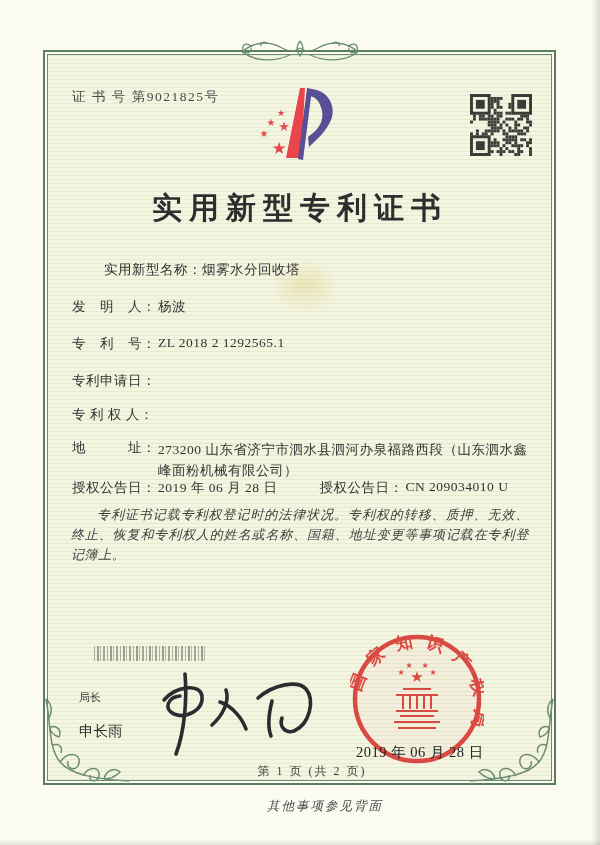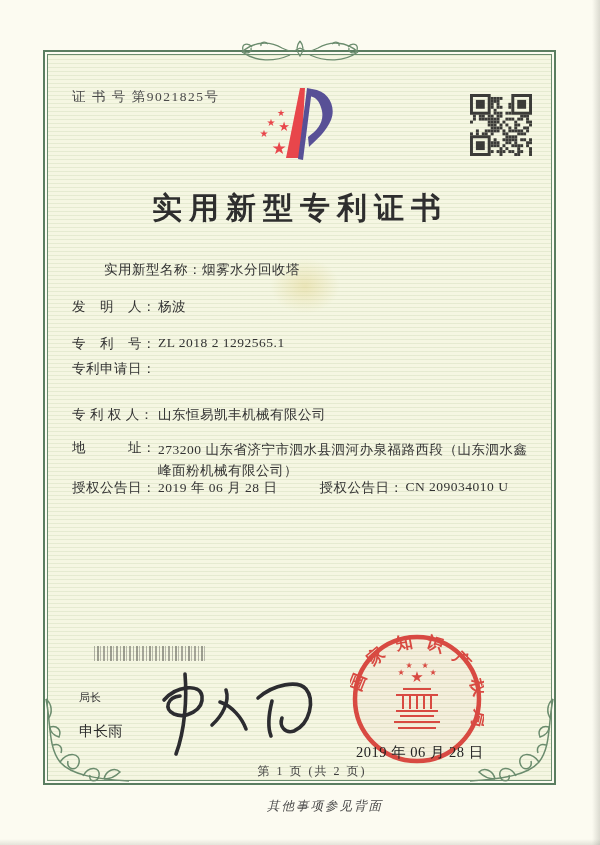--- a/index.html
+++ b/index.html
@@ -36,21 +36,21 @@
   .title{position:absolute;left:0;top:188px;width:100%;text-align:center;
     font-size:30px;font-weight:bold;letter-spacing:7px;color:#2e2e2e;}
 
   
   .row{position:absolute;left:72px;display:flex;font-size:13.5px;color:#333;}
   .row .lbl{min-width:86px;flex:none;letter-spacing:.5px;}
   .row .val{letter-spacing:.5px;}
   .row-name{top:261px;margin-left:32px;}
   .row-inventor{top:298px;}
   .row-patno{top:335px;}
-  .row-appdate{top:360px;}
+  .row-appdate{top:372px;}
   .row-patentee{top:406px;}
   .row-address{top:439px;}
   .row-address .val{width:372px;line-height:21px;}
   .row-grant{top:479px;width:460px;}
   .grant-col2{margin-left:42px;display:flex;}
 
   
   .paras{position:absolute;left:71px;top:505px;width:458px;
     font-size:13px;line-height:20px;text-align:justify;color:#3d3d3d;
     font-style:italic;letter-spacing:.6px;}
@@ -300,36 +300,36 @@
 </div>
 <div class="row row-patno">
   <span class="lbl">专　利　号：</span>
   <span class="val">ZL 2018 2 1292565.1</span>
 </div>
 <div class="row row-appdate">
   <span class="lbl">专利申请日：</span>
 </div>
 <div class="row row-patentee">
   <span class="lbl">专 利 权 人：</span>
-  <span class="val">山东恒易凯丰机械有限公司</span>
 </div>
 <div class="row row-address">
   <span class="lbl">地　　　址：</span>
   <span class="val">273200 山东省济宁市泗水县泗河办泉福路西段（山东泗水鑫峰面粉机械有限公司）</span>
 </div>
 <div class="row row-grant">
   <span class="lbl">授权公告日：</span>
   <span class="val">2019 年 06 月 28 日</span>
   <span class="grant-col2">
     <span class="lbl">授权公告日：</span>
     <span class="val">CN 209034010 U</span>
   </span>
 </div>
 
 <div class="paras">
+  <p>专利证书记载专利权登记时的法律状况。专利权的转移、质押、无效、终止、恢复和专利权人的姓名或名称、国籍、地址变更等事项记载在专利登记簿上。</p>
 </div>
 
 <div class="barcode"></div>
 
 <div class="signer-title">局长</div>
 <div class="signer-name">申长雨</div>
 
 <svg class="signature" width="172" height="94" viewBox="0 0 172 94">
   <g stroke="#2c2c30" fill="none" stroke-width="3.6" stroke-linecap="round">
     <path d="M18 32 C 30 18, 54 15, 56 28 C 58 42, 40 51, 28 46 C 17 41, 22 29, 34 28"></path>

